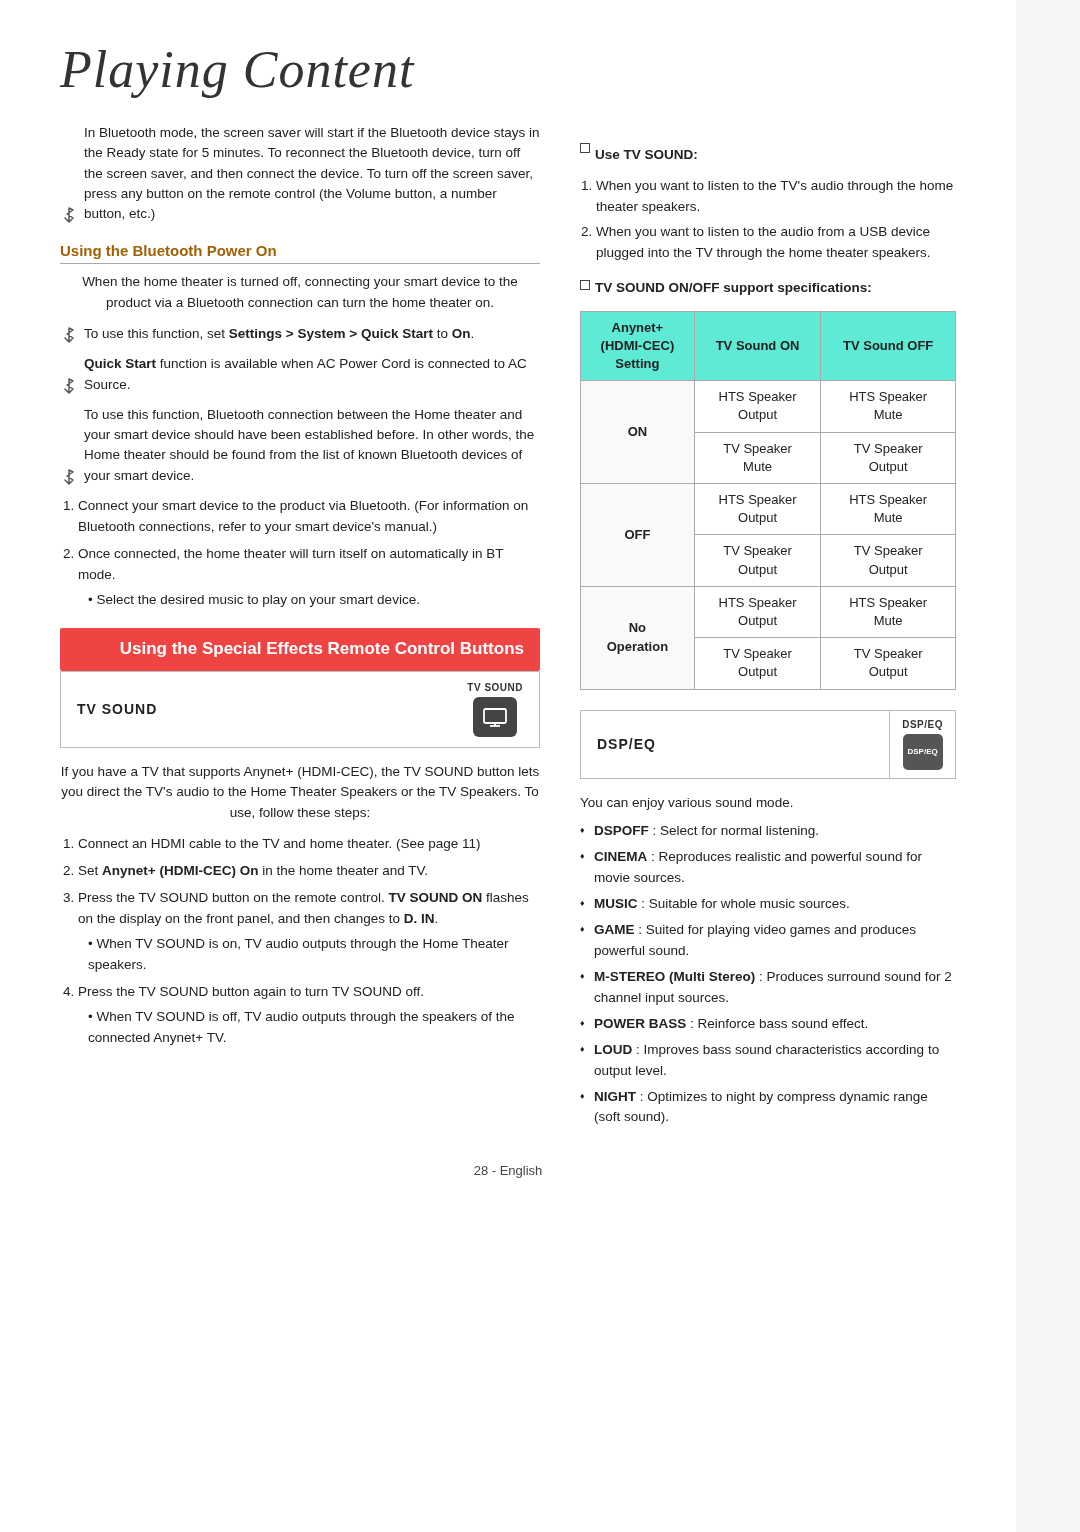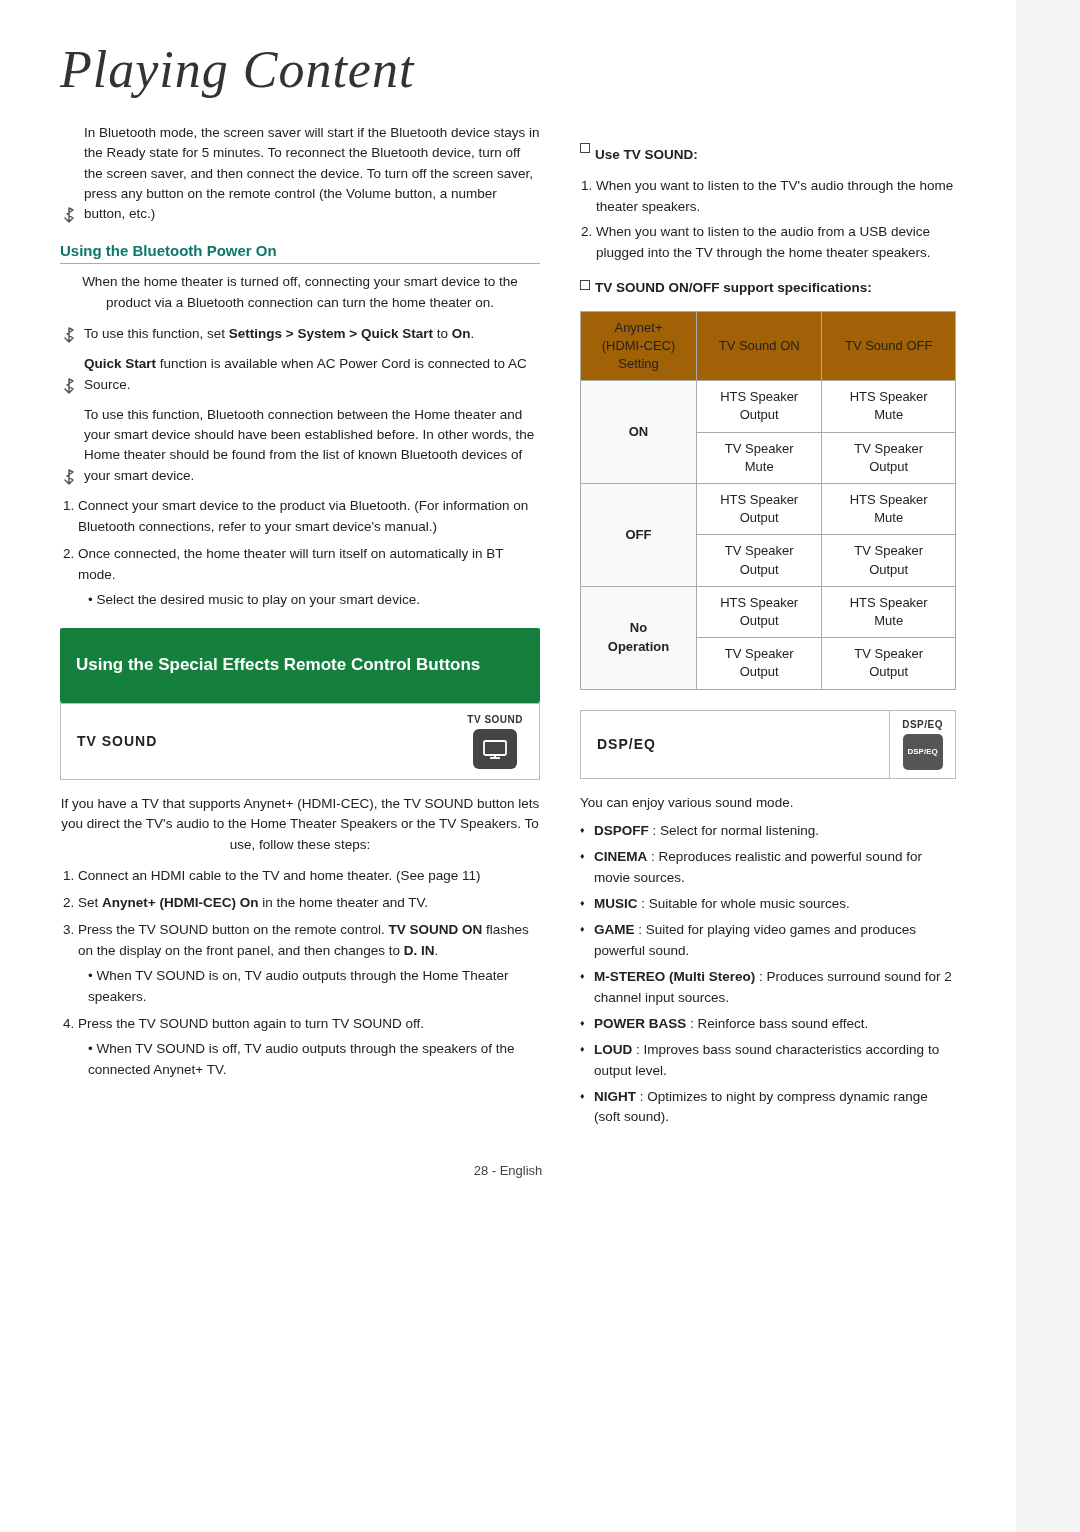--- a/index.html
+++ b/index.html
@@ -52,21 +52,21 @@
       margin-top: 2px;
       font-size: 16px;
       color: #555;
     }
     .bullet-text {
       flex: 1;
     }
     .section-heading {
       font-size: 15px;
       font-weight: bold;
-      color: #0f766e;
+      color: #a16207;
       margin-bottom: 8px;
       margin-top: 18px;
       border-bottom: 1px solid #aaa;
       padding-bottom: 4px;
     }
     .body-text {
       font-size: 13.5px;
       line-height: 1.55;
       margin-bottom: 10px;
       text-align: center;
@@ -86,26 +86,27 @@
       margin-top: 4px;
     }
     .sub-bullet li::before {
       content: '• ';
     }
     .sub-bullet li {
       font-size: 13.5px;
       line-height: 1.55;
     }
     .special-effects-box {
-      background: #15803d;
+      background: #ef4444;
       color: #fff;
-      padding: 26px 16px;
+      padding: 10px 16px;
       margin-top: 18px;
       margin-bottom: 0;
       border-radius: 2px;
+      text-align: right;
     }
     .special-effects-box .box-title {
       font-size: 17px;
       font-weight: bold;
       line-height: 1.3;
     }
     .tv-sound-row {
       display: flex;
       justify-content: space-between;
       align-items: center;
@@ -174,22 +175,22 @@
       margin-bottom: 20px;
     }
     .sound-table th, .sound-table td {
       border: 1px solid #aaa;
       padding: 7px 8px;
       text-align: center;
       vertical-align: middle;
       line-height: 1.4;
     }
     .sound-table th {
-      background: #a16207;
-      font-weight: normal;
+      background: #5eead4;
+      font-weight: bold;
     }
     .sound-table .row-header {
       font-weight: bold;
       background: #f9f9f9;
     }
     .dspeq-row {
       display: flex;
       align-items: center;
       border: 1px solid #bbb;
       margin-bottom: 14px;

